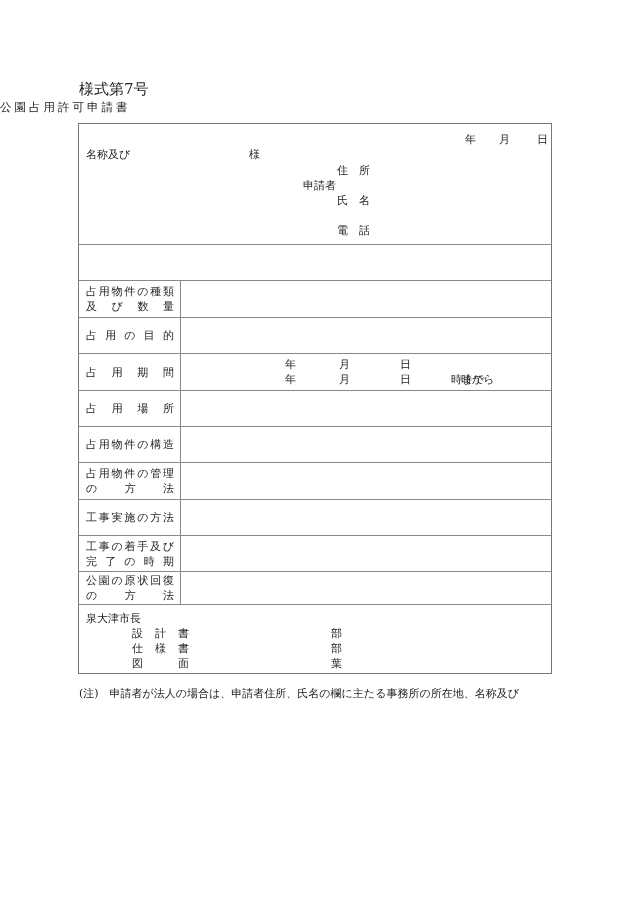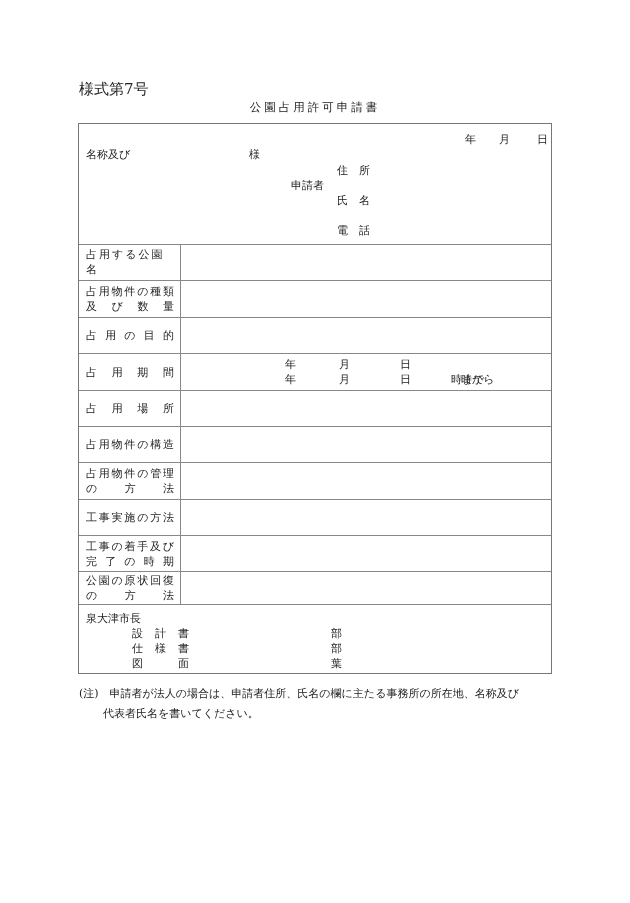--- a/index.html
+++ b/index.html
@@ -2,21 +2,21 @@
 <html><head>
 <meta charset="utf-8">
 <style>
   html, body { margin: 0; padding: 0; }
   body {
     width: 630px; height: 903px; background: #ffffff; position: relative;
     font-family: "DejaVu Serif", "Liberation Serif", serif;
     color: #222; font-size: 11px; overflow: hidden;
   }
   .form-no { position: absolute; left: 79px; top: 80px; font-size: 15px; }
-  .title { position: absolute; left: 0; width: 630px; top: 100px; text-align: center; font-size: 11.5px; letter-spacing: 3px; }
+  .title { position: absolute; left: 0; width: 630px; top: 100px; font-size: 11.5px; letter-spacing: 3px; }
   .form-table {
     position: absolute; left: 78px; top: 123px; width: 474px; height: 551px;
     border: 1px solid #777; box-sizing: border-box;
   }
   .header-cell { position: absolute; left: 0; top: 0; width: 472px; height: 120px; border-bottom: 1px solid #888; }
   .abs { position: absolute; white-space: nowrap; }
   .row { position: absolute; left: 0; width: 472px; border-bottom: 1px solid #888; }
   .row .label {
     position: absolute; left: 0; top: 0; bottom: 0; width: 102px;
     border-right: 1px solid #888; box-sizing: border-box;
@@ -36,35 +36,30 @@
 <div class="form-no">様式第7号</div>
 <div class="title">公園占用許可申請書</div>
 
 <div class="form-table">
   <div class="header-cell">
     <span class="abs" style="left:386px;top:8px">年</span>
     <span class="abs" style="left:420px;top:8px">月</span>
     <span class="abs" style="left:458px;top:8px">日</span>
     <span class="abs" style="left:7px;top:23px">名称及び</span>
     <span class="abs" style="left:170px;top:23px">様</span>
-    <span class="abs" style="left:212px;top:54px">申請者</span>
+    <span class="abs" style="left:224px;top:54px">申請者</span>
     <span class="abs" style="left:258px;top:39px">住</span>
     <span class="abs" style="left:280px;top:39px">所</span>
     <span class="abs" style="left:258px;top:69px">氏</span>
     <span class="abs" style="left:280px;top:69px">名</span>
     <span class="abs" style="left:258px;top:99px">電</span>
     <span class="abs" style="left:280px;top:99px">話</span>
   </div>
 
   <div class="row" style="top:120px;height:36px">
-    <div class="label">
-        <div class="jus">
-          <span style="letter-spacing:2px">占用する公園名</span>
-        </div>
-      </div>
     <div class="value"></div>
   </div>
 
   <div class="row" style="top:157px;height:36px">
     <div class="label">
       <div class="jus">
           <span>占</span>
           <span>用</span>
           <span>物</span>
           <span>件</span>
@@ -231,14 +226,13 @@
     <span class="abs" style="left:99px;top:36px">書</span>
     <span class="abs" style="left:252px;top:36px">部</span>
     <span class="abs" style="left:53px;top:51px">図</span>
     <span class="abs" style="left:99px;top:51px">面</span>
     <span class="abs" style="left:252px;top:51px">葉</span>
   </div>
 </div>
 
 <div class="note">
   <div>(注)　申請者が法人の場合は、申請者住所、氏名の欄に主たる事務所の所在地、名称及び</div>
-  <div class="indent">代表者氏名を書いてください。</div>
 </div>
 
 </body></html>

